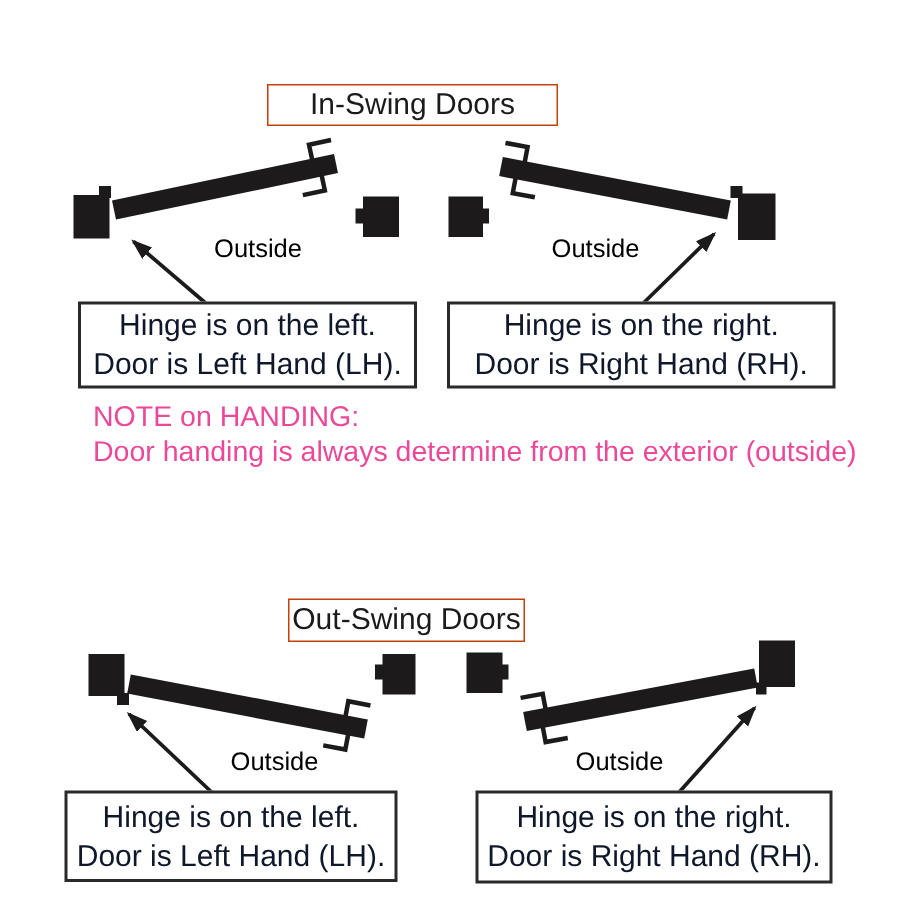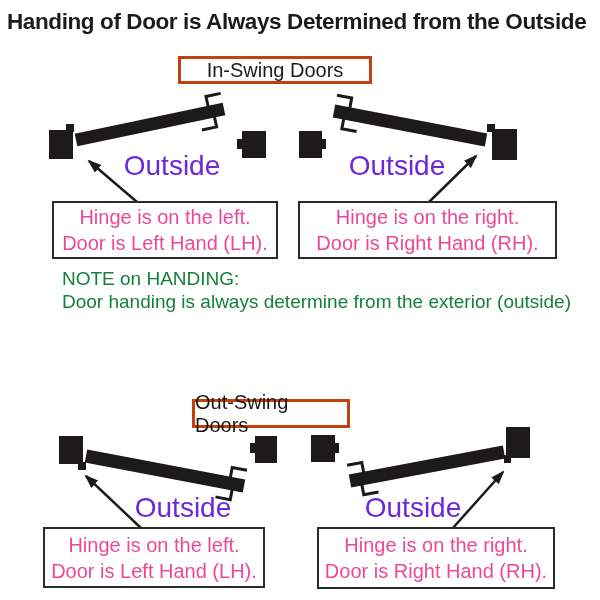--- a/index.html
+++ b/index.html
@@ -18,77 +18,76 @@
     left: 7px; top: 9px;
     width: 590px;
     font-size: 22.5px;
     font-weight: bold;
     letter-spacing: -0.4px;
     white-space: nowrap;
     color: #1c1a1b;
   }
   .section-box {
     position: absolute;
-    border: 3px solid #c2410c;
+    border: 1px solid #c2410c;
     background: #ffffff;
     display: flex;
     align-items: center;
     justify-content: center;
     font-size: 20px;
     color: #1c1a1b;
   }
   .section-box.inswing  { left: 178px; top: 56px;  width: 194px; height: 28px; }
   .section-box.outswing { left: 192px; top: 399px; width: 158px; height: 29px; }
   .art {
     position: absolute;
     left: 0; top: 0;
     width: 600px; height: 600px;
   }
   .outside-label {
     position: absolute;
     transform: translate(-50%, -50%);
-    font-size: 28px;
-    color: #6d28d9;
+    font-size: 17px;
+    color: #000000;
     white-space: nowrap;
   }
   .outside-label.in-left  { left: 172px; top: 166px; }
   .outside-label.in-right { left: 397px; top: 166px; }
   .outside-label.out-left { left: 183px; top: 508px; }
   .outside-label.out-right{ left: 413px; top: 508px; }
   .callout {
     position: absolute;
     border: 2px solid #2a2a2a;
     background: #ffffff;
     text-align: center;
     font-size: 20px;
     line-height: 26px;
-    color: #ec4899;
+    color: #0f172a;
     display: flex;
     flex-direction: column;
     justify-content: center;
   }
   .callout.in-left   { left: 52px;  top: 201px; width: 226px; height: 58px; }
   .callout.in-right  { left: 298px; top: 201px; width: 259px; height: 58px; }
   .callout.out-left  { left: 43px;  top: 527px; width: 222px; height: 61px; }
   .callout.out-right { left: 317px; top: 527px; width: 238px; height: 62px; }
   .note {
     position: absolute;
     left: 62px; top: 268px;
     font-size: 19px;
     line-height: 22.6px;
-    color: #15803d;
+    color: #ec4899;
     white-space: nowrap;
   }
 </style>
 </head>
 <body>
 
 <div class="canvas">
 
-  <div class="title">Handing of Door is Always Determined from the Outside</div>
 
   <div class="section-box inswing">
     <span>In-Swing Doors</span>
   </div>
 
   <svg class="art" viewBox="0 0 600 600" xmlns="http://www.w3.org/2000/svg">
     <defs>
       <marker id="ah" markerUnits="userSpaceOnUse" markerWidth="16" markerHeight="12" refX="12" refY="5" orient="auto">
         <path d="M0,0 L14,5 L0,10 z" fill="#1c1a1b"></path>
       </marker>

